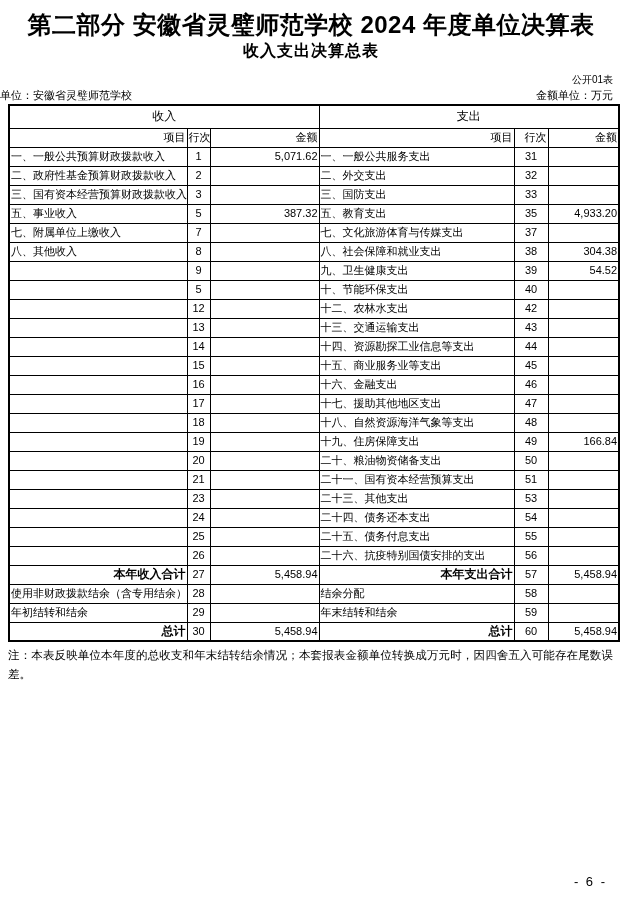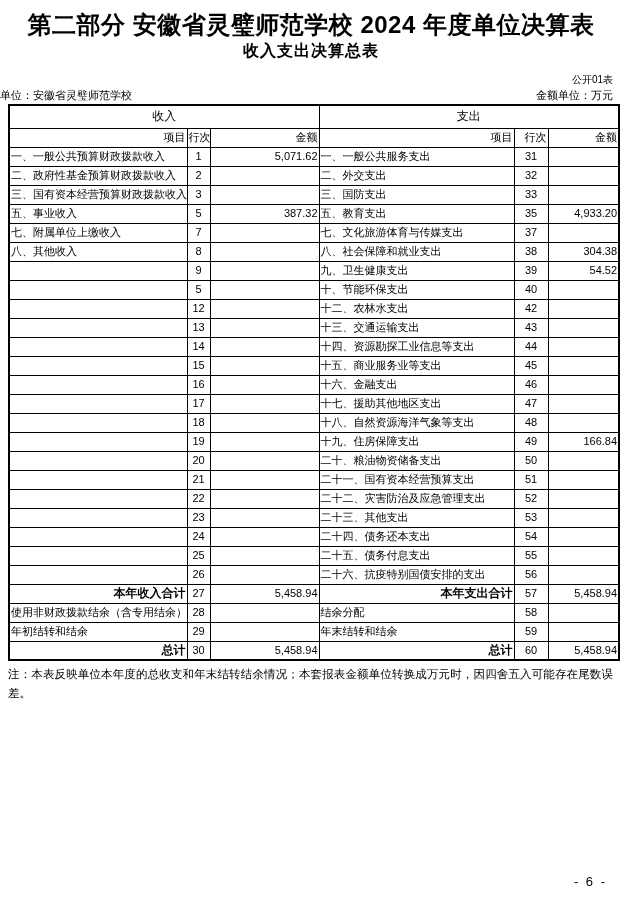--- a/index.html
+++ b/index.html
@@ -250,28 +250,20 @@
       <tr>
     <td class="item"></td>
     <td class="line">21</td>
     <td class="amt"></td>
     <td class="item">二十一、国有资本经营预算支出</td>
     <td class="line">51</td>
     <td class="amt"></td>
   </tr>
       <tr>
     <td class="item"></td>
-    <td class="line">22</td>
-    <td class="amt"></td>
-    <td class="item">二十二、灾害防治及应急管理支出</td>
-    <td class="line">52</td>
-    <td class="amt"></td>
-  </tr>
-      <tr>
-    <td class="item"></td>
     <td class="line">23</td>
     <td class="amt"></td>
     <td class="item">二十三、其他支出</td>
     <td class="line">53</td>
     <td class="amt"></td>
   </tr>
       <tr>
     <td class="item"></td>
     <td class="line">24</td>
     <td class="amt"></td>

